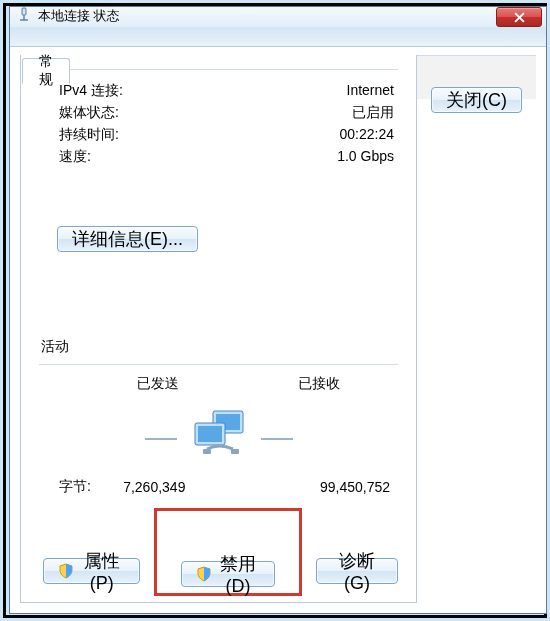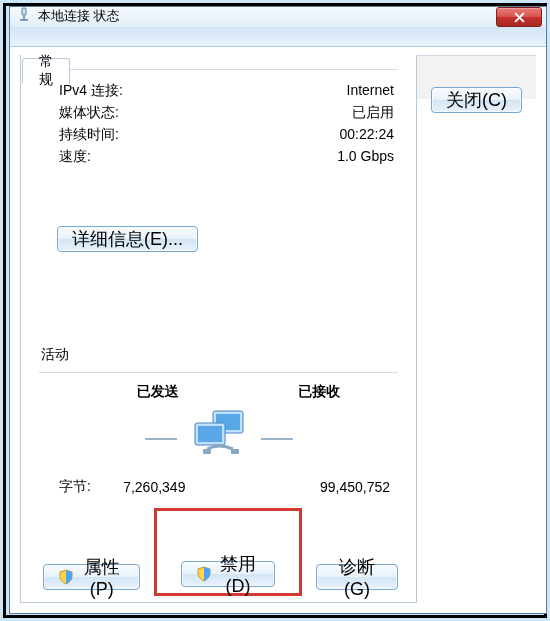--- a/index.html
+++ b/index.html
@@ -98,39 +98,38 @@
     font-size: 18px;
     color: #000;
     cursor: pointer;
     box-shadow: inset 0 0 0 1px rgba(255,255,255,0.6);
     gap: 4px;
     margin-top: 44px;
   }
   .activity-header {
     display:flex; justify-content:space-between;
     padding: 0 18px;
-    margin-bottom: 4px;
-    font-weight: bold;
+    margin-bottom: 12px;
   }
   .activity-graphic {
     display:flex; align-items:center; justify-content:center;
     gap: 10px;
     margin: 4px 0 10px 0;
   }
   .dash { width: 32px; height: 2px; background: #9db3c8; }
   .bytes-row {
     display:flex; align-items:center;
     padding: 0 4px 0 20px;
     margin-bottom: 18px;
   }
   .bytes-row .lbl::after { content: ":"; }
   .bytes-row .sent { flex:1; text-align:right; padding-right: 40px;}
   .bytes-row .recv { flex:1; text-align:right; padding-right: 4px;}
   .btn-row {
-    display:flex; gap: 14px; align-items:flex-end;
+    display:flex; gap: 14px; align-items:flex-start;
     padding-left: 4px;
   }
   .highlight-box {
     border: 3px solid #d33a2f;
     padding: 6px 24px;
     margin: -6px 0;
   }
   .shield-icon { width:16px; height:16px; display:inline-flex; }
   .footer {
     height: 44px;

